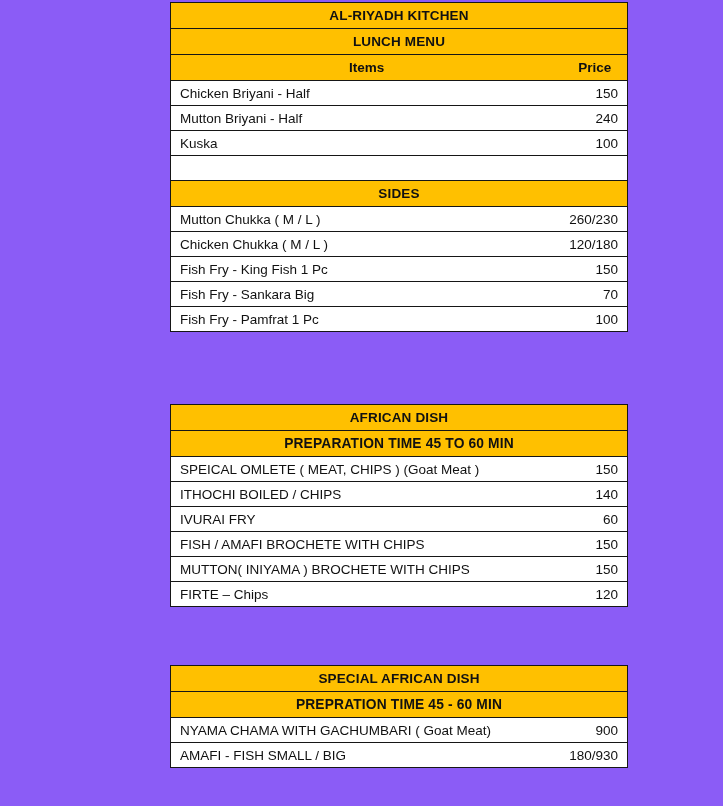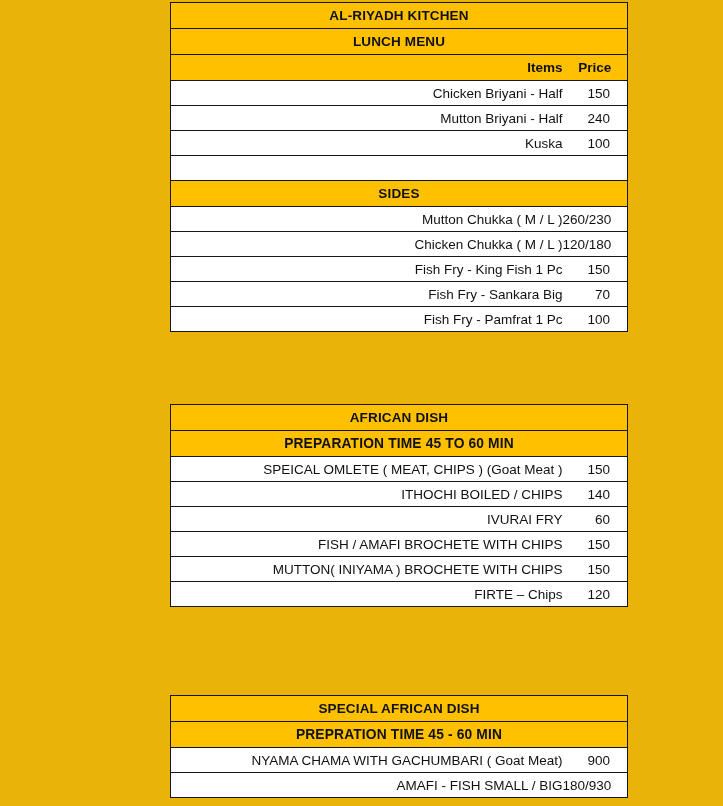--- a/index.html
+++ b/index.html
@@ -12,36 +12,36 @@
     height: 806px;
     font-family: "Liberation Sans", sans-serif;
     color: #111111;
     overflow: hidden;
   }
 
   .page {
     position: relative;
     width: 723px;
     height: 806px;
-    background: #eab308;
+    background: #8b5cf6;
   }
 
   
   .menu-table {
     position: absolute;
     left: 170px;
     width: 457px;
     border-collapse: collapse;
     table-layout: fixed;
     background: #ffffff;
   }
 
   #table-main       { top: 2px;   }
   #table-african    { top: 404px; }
-  #table-special    { top: 695px; }
+  #table-special    { top: 665px; }
 
   .menu-table td {
     border: 1.4px solid #161616;
     height: 24px;
     padding: 0;
     font-size: 13.5px;
     line-height: 15px;
     vertical-align: middle;
     background: #ffffff;
   }
@@ -66,41 +66,41 @@
     font-size: 13.5px;
     color: #111111;
     height: 25px;
   }
   .colhead .c-item  { text-align: center; }
   .colhead .c-price { text-align: center; }
 
   
   .item-row .c-item {
     text-align: left;
-    padding-left: 23px;
+    padding-left: 9px;
     font-size: 13.5px;
     white-space: nowrap;
     overflow: hidden;
   }
   .item-row .c-price {
     text-align: right;
-    padding-right: 17px;
+    padding-right: 9px;
     font-size: 13.5px;
     white-space: nowrap;
     margin-top: 40px;
   }
 
   
   .spacer-row td {
     height: 24px;
     background: #ffffff;
   }
 
   
-  .no-mid .c-item  { border-right: none; text-align: right; }
+  .no-mid .c-item  { border-right: none; }
   .no-mid .c-price { border-left: none; }
 </style>
 </head>
 <body>
 
 <div class="page">
 
   <table class="menu-table" id="table-main">
     <colgroup>
         <col style="width:392px">

